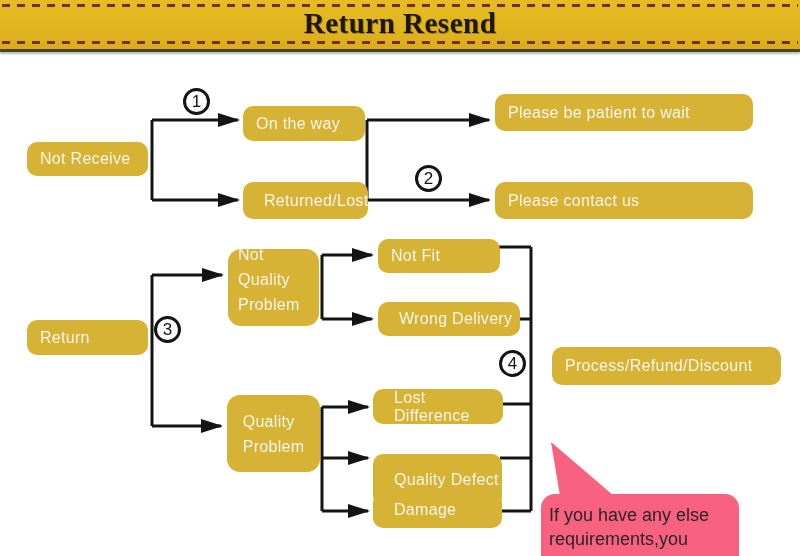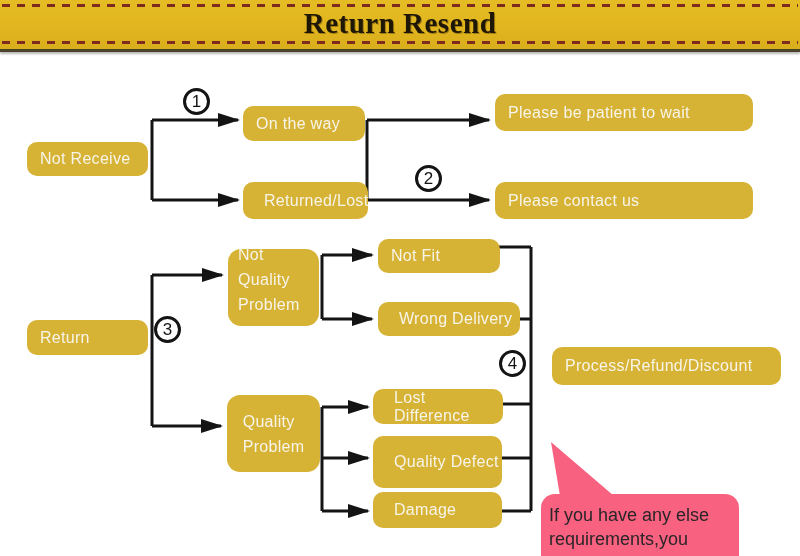--- a/index.html
+++ b/index.html
@@ -113,21 +113,21 @@
     <div class="node" style="left:243px;top:54px;width:122px;height:35px">On the way</div>
     <div class="node tight" style="left:243px;top:130px;width:125px;height:37px">Returned/Lost</div>
     <div class="node" style="left:495px;top:42px;width:258px;height:37px">Please be patient to wait</div>
     <div class="node" style="left:495px;top:130px;width:258px;height:37px">Please contact us</div>
     <div class="node" style="left:27px;top:268px;width:121px;height:35px">Return</div>
     <div class="node wrap3" style="left:228px;top:197px;width:91px;height:77px">Not Quality Problem</div>
     <div class="node" style="left:378px;top:187px;width:122px;height:34px">Not Fit</div>
     <div class="node tight" style="left:378px;top:250px;width:142px;height:34px">Wrong Delivery</div>
     <div class="node wrapc" style="left:227px;top:343px;width:93px;height:77px">Quality Problem</div>
     <div class="node tight" style="left:373px;top:337px;width:130px;height:35px">Lost Difference</div>
-    <div class="node tight" style="left:373px;top:384px;width:129px;height:52px">Quality Defect</div>
+    <div class="node tight" style="left:373px;top:402px;width:129px;height:52px">Quality Defect</div>
     <div class="node tight" style="left:373px;top:440px;width:129px;height:36px">Damage</div>
     <div class="node" style="left:552px;top:295px;width:229px;height:38px">Process/Refund/Discount</div>
 
     <div class="step" style="left:183px;top:36px">1</div>
     <div class="step" style="left:415px;top:113px">2</div>
     <div class="step" style="left:154px;top:264px">3</div>
     <div class="step" style="left:499px;top:298px">4</div>
 
     <div class="note">
       <svg width="90" height="56" viewBox="0 0 90 56">

